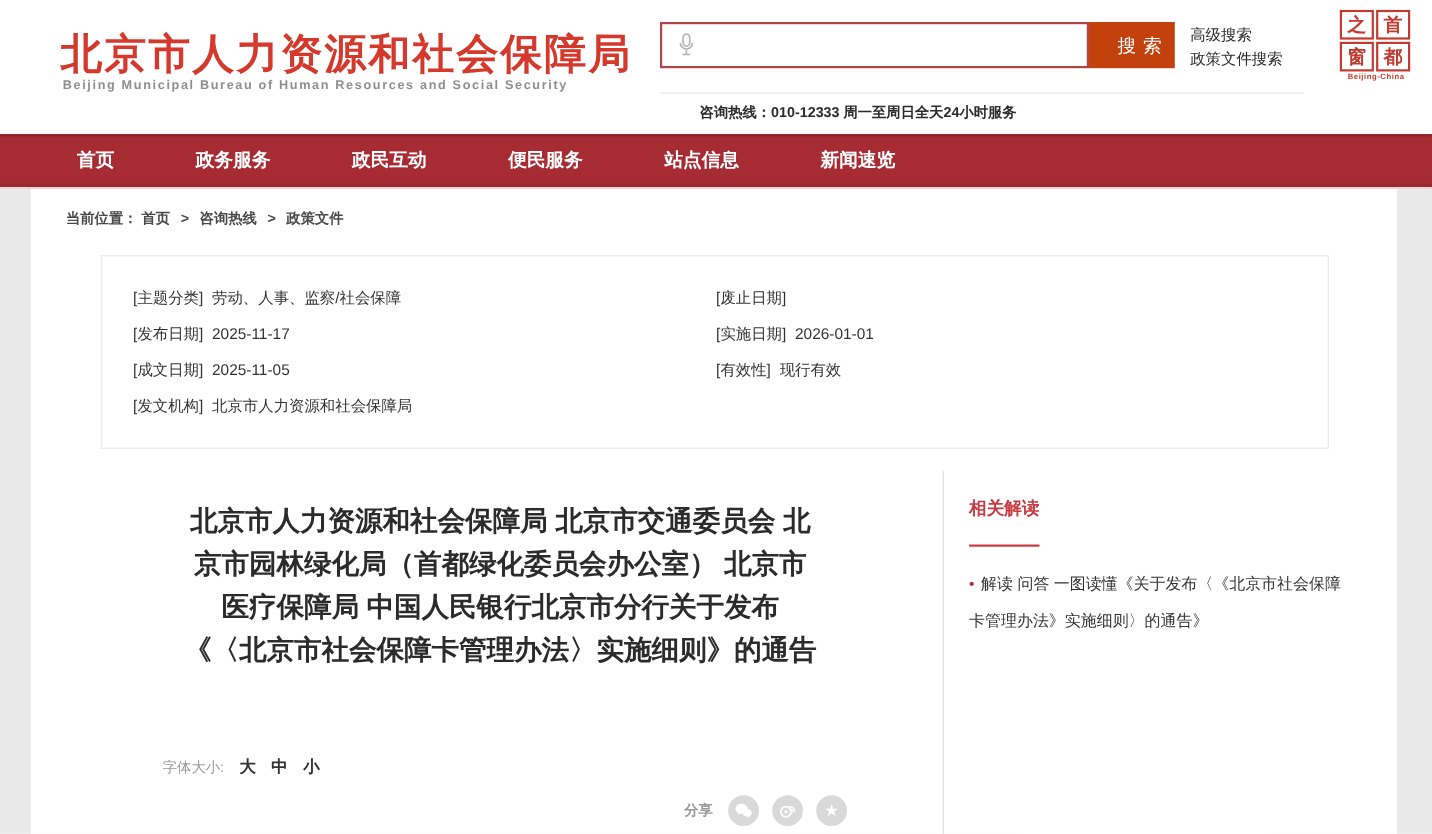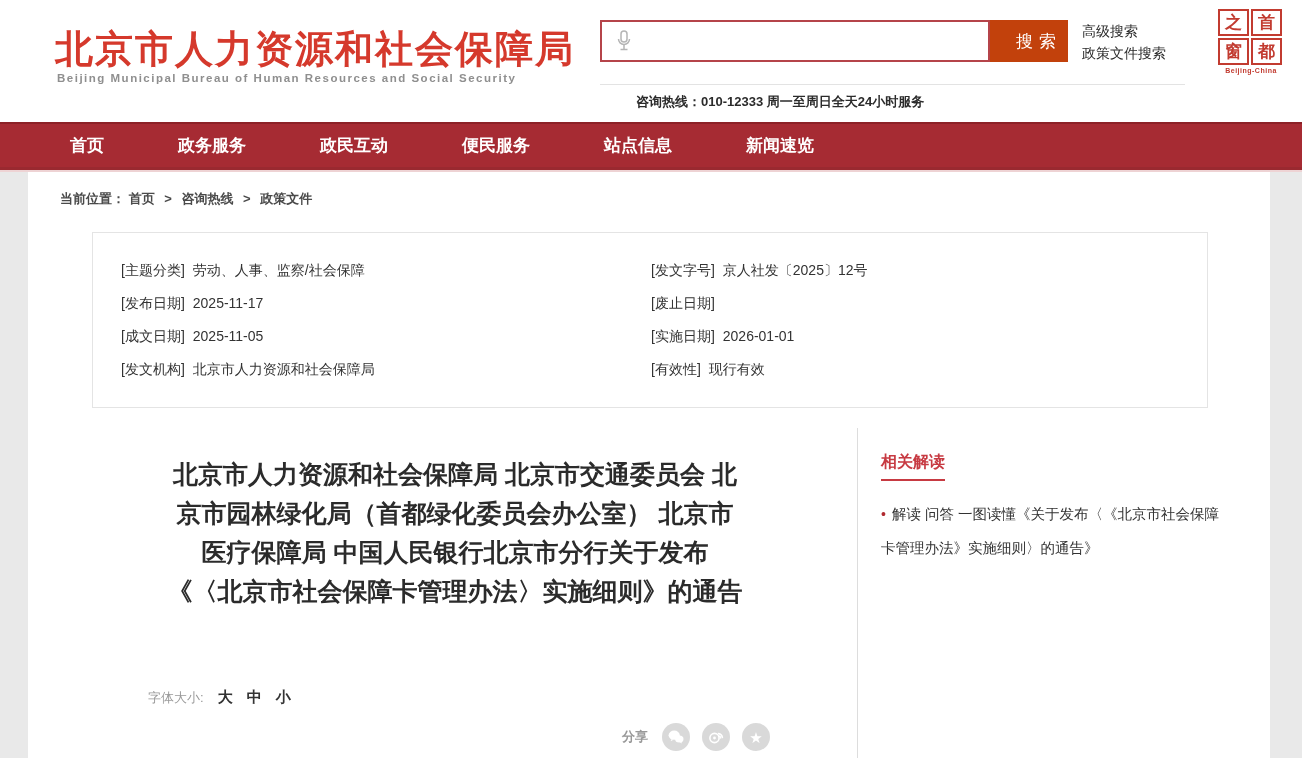--- a/index.html
+++ b/index.html
@@ -68,21 +68,21 @@
   #share-label { font-size:13px; color:#999; margin-right:14px; }
   .share-circle { width:28px; height:28px; border-radius:50%; background:#d9d9d9; margin-right:12px;
                   display:flex; align-items:center; justify-content:center; cursor:pointer; }
   .share-circle svg { display:block; }
   .star-glyph { color:#fff; font-size:15px; line-height:1; }
 
   
   #v-divider { position:absolute; left:857px; top:428px; width:1px; height:330px; background:#ddd; }
   #sidebar { position:absolute; left:881px; top:452px; width:340px; }
   #sidebar-title { display:inline-block; color:#c73a42; font-size:16px; font-weight:bold;
-                   padding-bottom:6px; border-bottom:2px solid #c73a42; }
+                   padding-bottom:22px; border-bottom:2px solid #c73a42; }
   #sidebar-item { margin-top:16px; font-size:14.5px; color:#333; line-height:34px; cursor:pointer; }
   #sidebar-item .bullet { color:#b02a30; margin-right:6px; font-size:14px; }
 </style>
 </head>
 <body>
 
 <div id="header">
   <div id="logo-title">北京市人力资源和社会保障局</div>
   <div id="logo-sub">Beijing Municipal Bureau of Human Resources and Social Security</div>
 
@@ -150,23 +150,20 @@
       <span class="lbl">[发布日期]</span><span>2025-11-17</span>
     </div>
     <div class="meta-row">
       <span class="lbl">[成文日期]</span><span>2025-11-05</span>
     </div>
     <div class="meta-row">
       <span class="lbl">[发文机构]</span><span>北京市人力资源和社会保障局</span>
     </div>
   </div>
   <div id="meta-right" class="meta-col">
-    <div class="meta-row">
-      <span class="lbl">[发文字号]</span><span>京人社发〔2025〕12号</span>
-    </div>
     <div class="meta-row">
       <span class="lbl">[废止日期]</span><span></span>
     </div>
     <div class="meta-row">
       <span class="lbl">[实施日期]</span><span>2026-01-01</span>
     </div>
     <div class="meta-row">
       <span class="lbl">[有效性]</span><span>现行有效</span>
     </div>
   </div>

